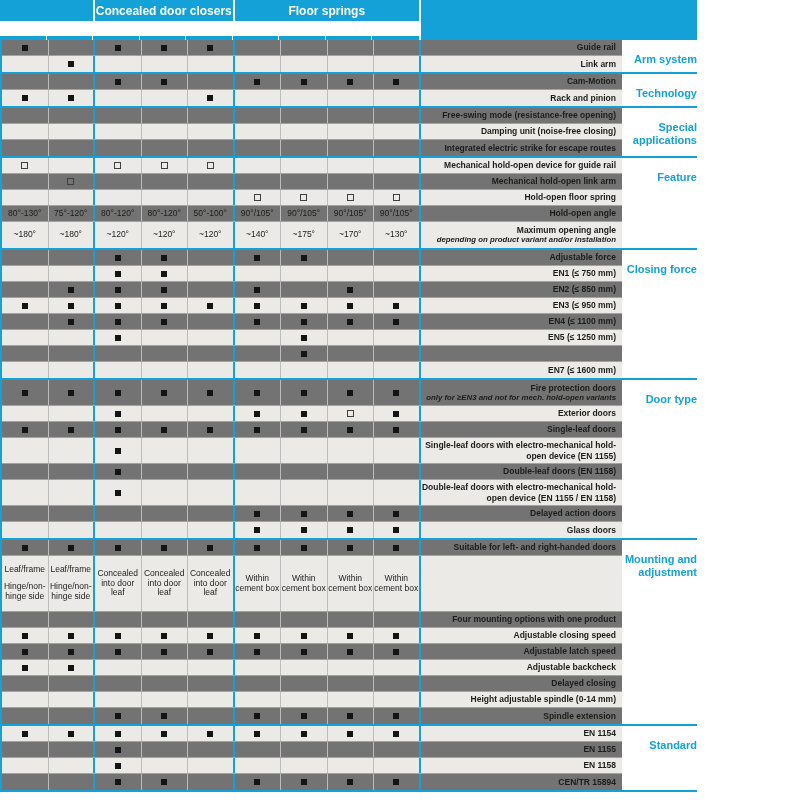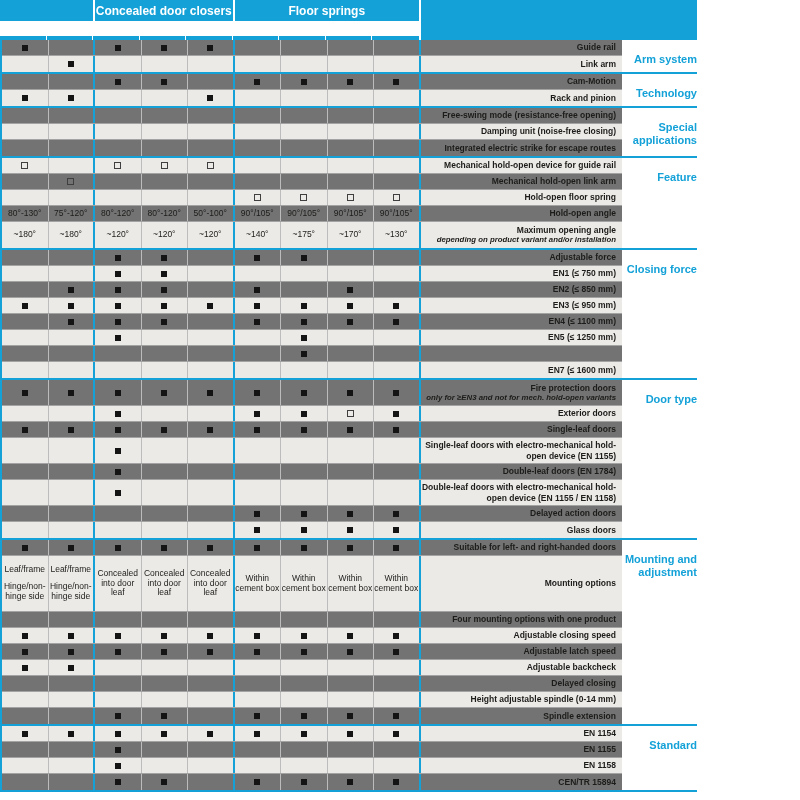--- a/index.html
+++ b/index.html
@@ -590,21 +590,21 @@
           <div class="cell">
             <span class="mk"></span>
           </div>
           <div class="cell"></div>
           <div class="cell b2"></div>
           <div class="cell"></div>
           <div class="cell"></div>
           <div class="cell"></div>
           <div class="cell b2"></div>
           <div class="lbl">
-            <span>Double-leaf doors (EN 1784)</span>
+            <span>Double-leaf doors (EN 1158)</span>
           </div>
         </div>
         <div class="frow r26 g">
           <div class="cell"></div>
           <div class="cell b2"></div>
           <div class="cell">
             <span class="mk"></span>
           </div>
           <div class="cell"></div>
           <div class="cell b2"></div>
@@ -717,23 +717,20 @@
             <div class="ml">Within cement box</div>
           </div>
           <div class="cell">
             <div class="ml">Within cement box</div>
           </div>
           <div class="cell">
             <div class="ml">Within cement box</div>
           </div>
           <div class="cell b2">
             <div class="ml">Within cement box</div>
-          </div>
-          <div class="lbl">
-            <span>Mounting options</span>
           </div>
         </div>
         <div class="frow r16">
           <div class="cell"></div>
           <div class="cell b2"></div>
           <div class="cell"></div>
           <div class="cell"></div>
           <div class="cell b2"></div>
           <div class="cell"></div>
           <div class="cell"></div>

